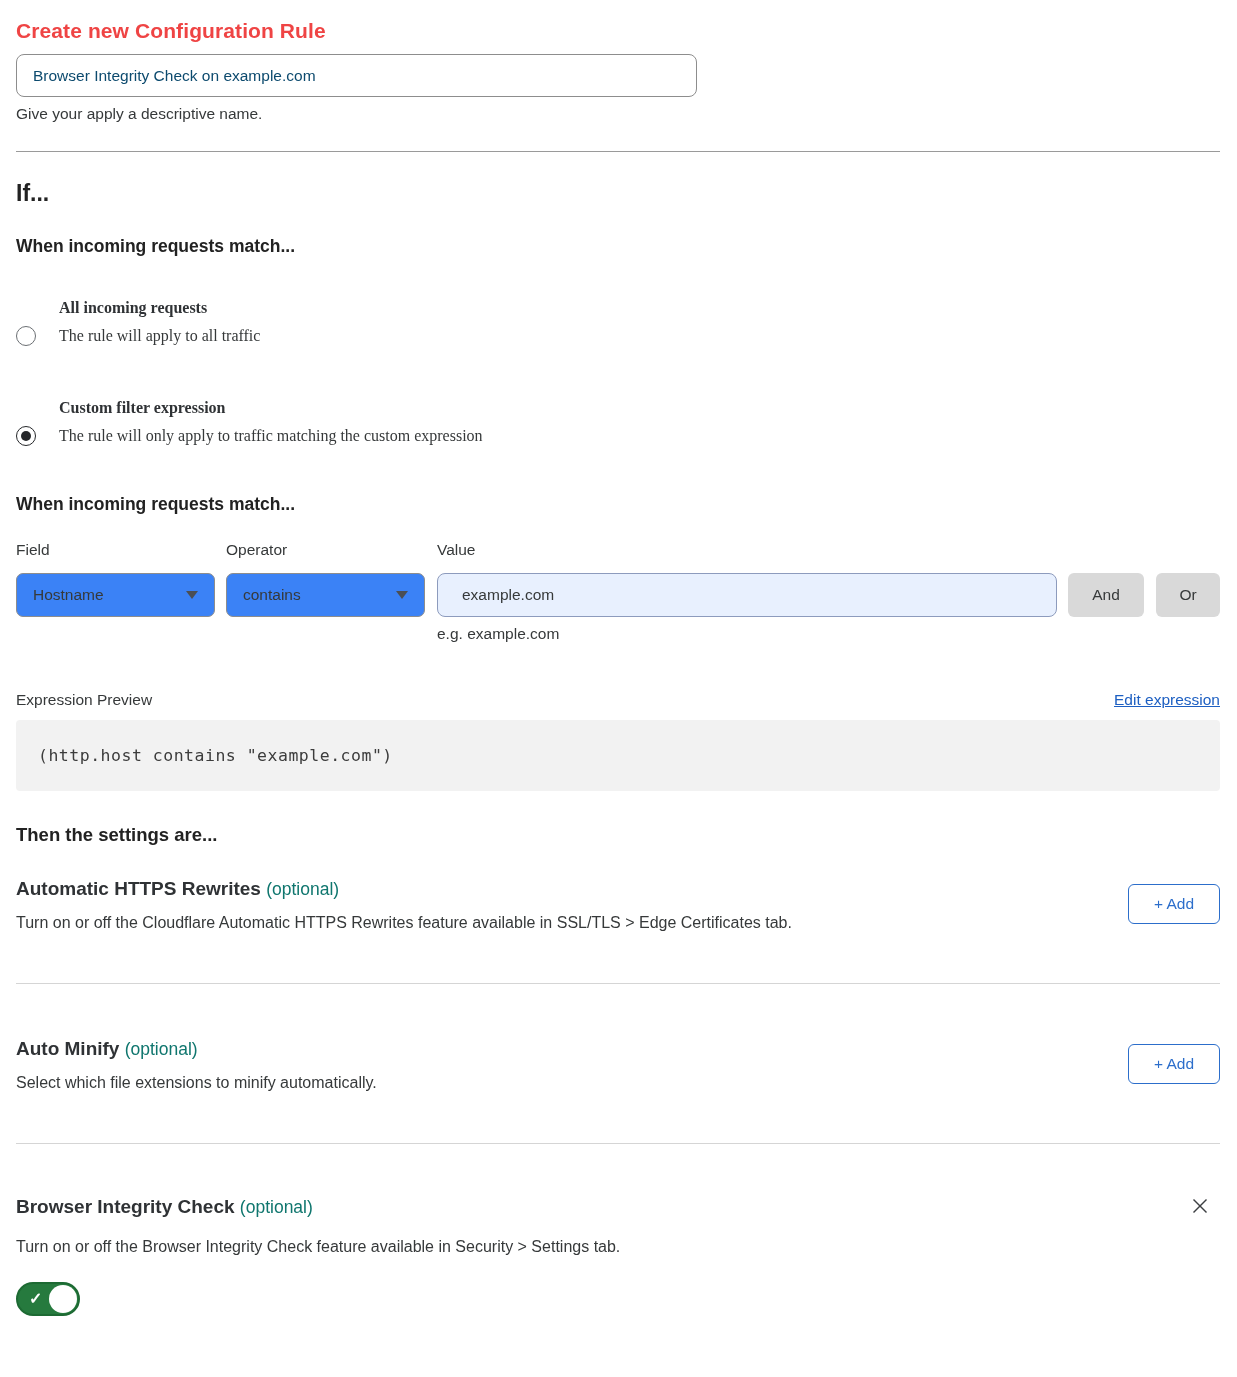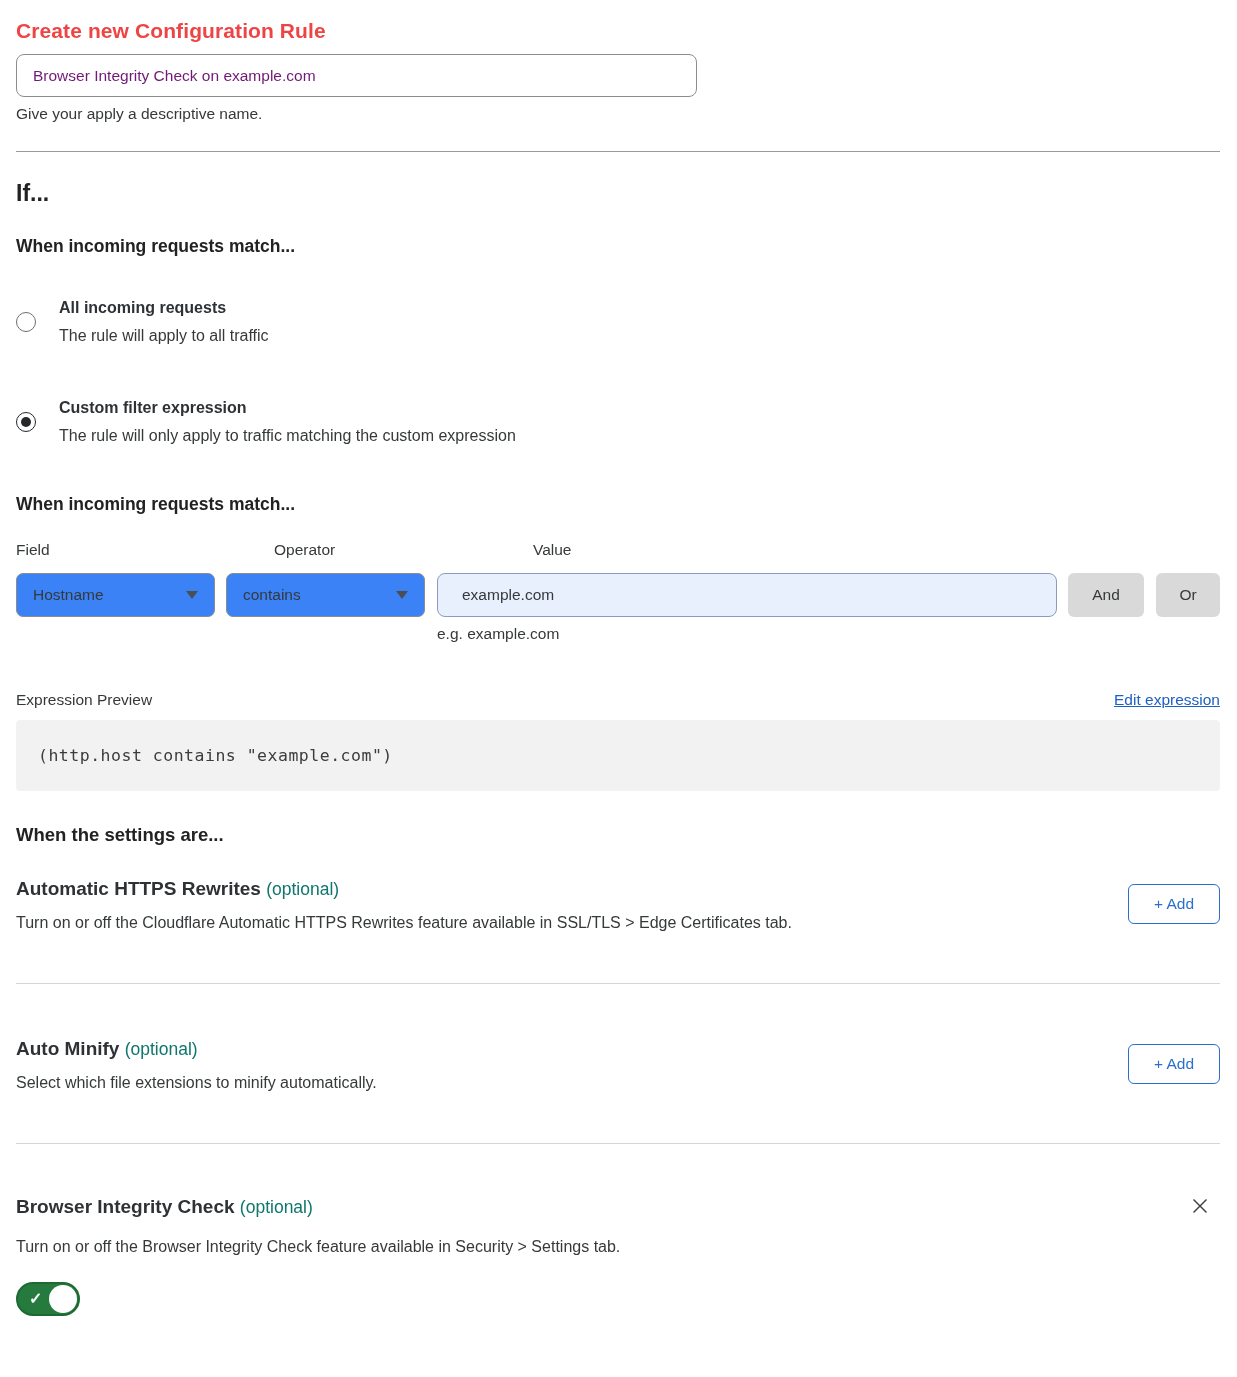--- a/index.html
+++ b/index.html
@@ -15,58 +15,58 @@
   .page-title {
     font-size: 21px; font-weight: 700; color: #ef4444;
     margin: 2px 0 0 0; line-height: 26px; letter-spacing: .1px;
   }
 
   
   .rule-name-label { display: block; margin-top: 30px; font-size: 15.5px; line-height: 20px; }
   .rule-name-input {
     margin-top: 10px; width: 681px; height: 43px;
     border: 1px solid #8d8d8d; border-radius: 8px;
-    padding: 0 16px; font-size: 15.5px; color: #701a75;
+    padding: 0 16px; font-size: 15.5px; color: #0c4a6e;
     font-family: "Liberation Sans", sans-serif; background: #fff;
     display: block; outline: none;
   }
   .rule-name-helper { margin-top: 7px; font-size: 15.5px; line-height: 20px; }
 
   
   .divider-strong { border: none; border-top: 1px solid #9a9a9a; margin: 27px 0 0 0; }
   .divider-light  { border: none; border-top: 1px solid #d5d5d5; margin: 0; }
 
   
   .if-heading { font-size: 23px; font-weight: 700; color: #222; margin: 26px 0 0 0; line-height: 30px; }
   .sub-heading { font-size: 17.5px; font-weight: 700; color: #222; margin: 0; line-height: 22px; }
   .mt-match-1 { margin-top: 27px; }
   .mt-match-2 { margin-top: 47px; }
   .then-heading { font-size: 18.5px; font-weight: 700; color: #222; margin: 32px 0 0 0; line-height: 24px; }
 
   
-  .radio-option { display: flex; align-items: center; cursor: pointer; }
+  .radio-option { display: flex; align-items: flex-end; cursor: pointer; font-family: Liberation Serif, serif; }
   .radio-option.first { margin-top: 40px; }
   .radio-option.second { margin-top: 51px; }
   .radio-circle {
     width: 20px; height: 20px; border-radius: 50%;
     border: 1.5px solid #6b6f73; background: #fff; flex: 0 0 20px;
     margin-top: 1px; position: relative;
   }
   .radio-option.selected .radio-circle { border-color: #25272a; }
   .radio-option.selected .radio-circle::after {
     content: ""; position: absolute; left: 50%; top: 50%;
     width: 10px; height: 10px; border-radius: 50%; background: #25272a;
     transform: translate(-50%, -50%);
   }
   .radio-texts { margin-left: 23px; }
   .radio-label { font-size: 16px; font-weight: 700; line-height: 21px; color: #2f3235; }
   .radio-desc { margin-top: 7px; font-size: 16px; line-height: 21px; }
 
   
-  .filter-labels { display: flex; margin-top: 25px; font-size: 15.5px; line-height: 20px; gap: 48px; }
+  .filter-labels { display: flex; margin-top: 25px; font-size: 15.5px; line-height: 20px; }
   .filter-labels .col-field { width: 210px; }
   .filter-labels .col-operator { width: 211px; }
   .filter-labels .col-value { flex: 1; }
   .filter-controls { display: flex; margin-top: 13px; align-items: stretch; }
   .dropdown {
     width: 199px; height: 44px; border: 1px solid #8d8d8d; border-radius: 7px;
     display: flex; align-items: center; justify-content: space-between;
     padding: 0 16px; font-size: 15.5px; color: #36393a; background: #3b82f6; cursor: pointer;
   }
   .chevron-down {
@@ -201,21 +201,21 @@
   <div class="value-helper">e.g. example.com</div>
 
   <div class="expression-row">
     <div class="expression-label">Expression Preview</div>
     <a class="edit-expression-link">Edit expression</a>
   </div>
   <div class="expression-box">
     <span class="expression-code">(http.host contains "example.com")</span>
   </div>
 
-  <h3 class="then-heading">When the settings are...</h3>
+  <h3 class="then-heading">Then the settings are...</h3>
 
   <div class="setting-row row-1">
     <div>
       <div class="setting-title"><span>Automatic HTTPS Rewrites</span> <span class="optional-tag">(optional)</span></div>
       <div class="setting-desc">Turn on or off the Cloudflare Automatic HTTPS Rewrites feature available in SSL/TLS &gt; Edge Certificates tab.</div>
     </div>
     <button class="add-button">+ Add</button>
   </div>
 
   <hr class="divider-light">

